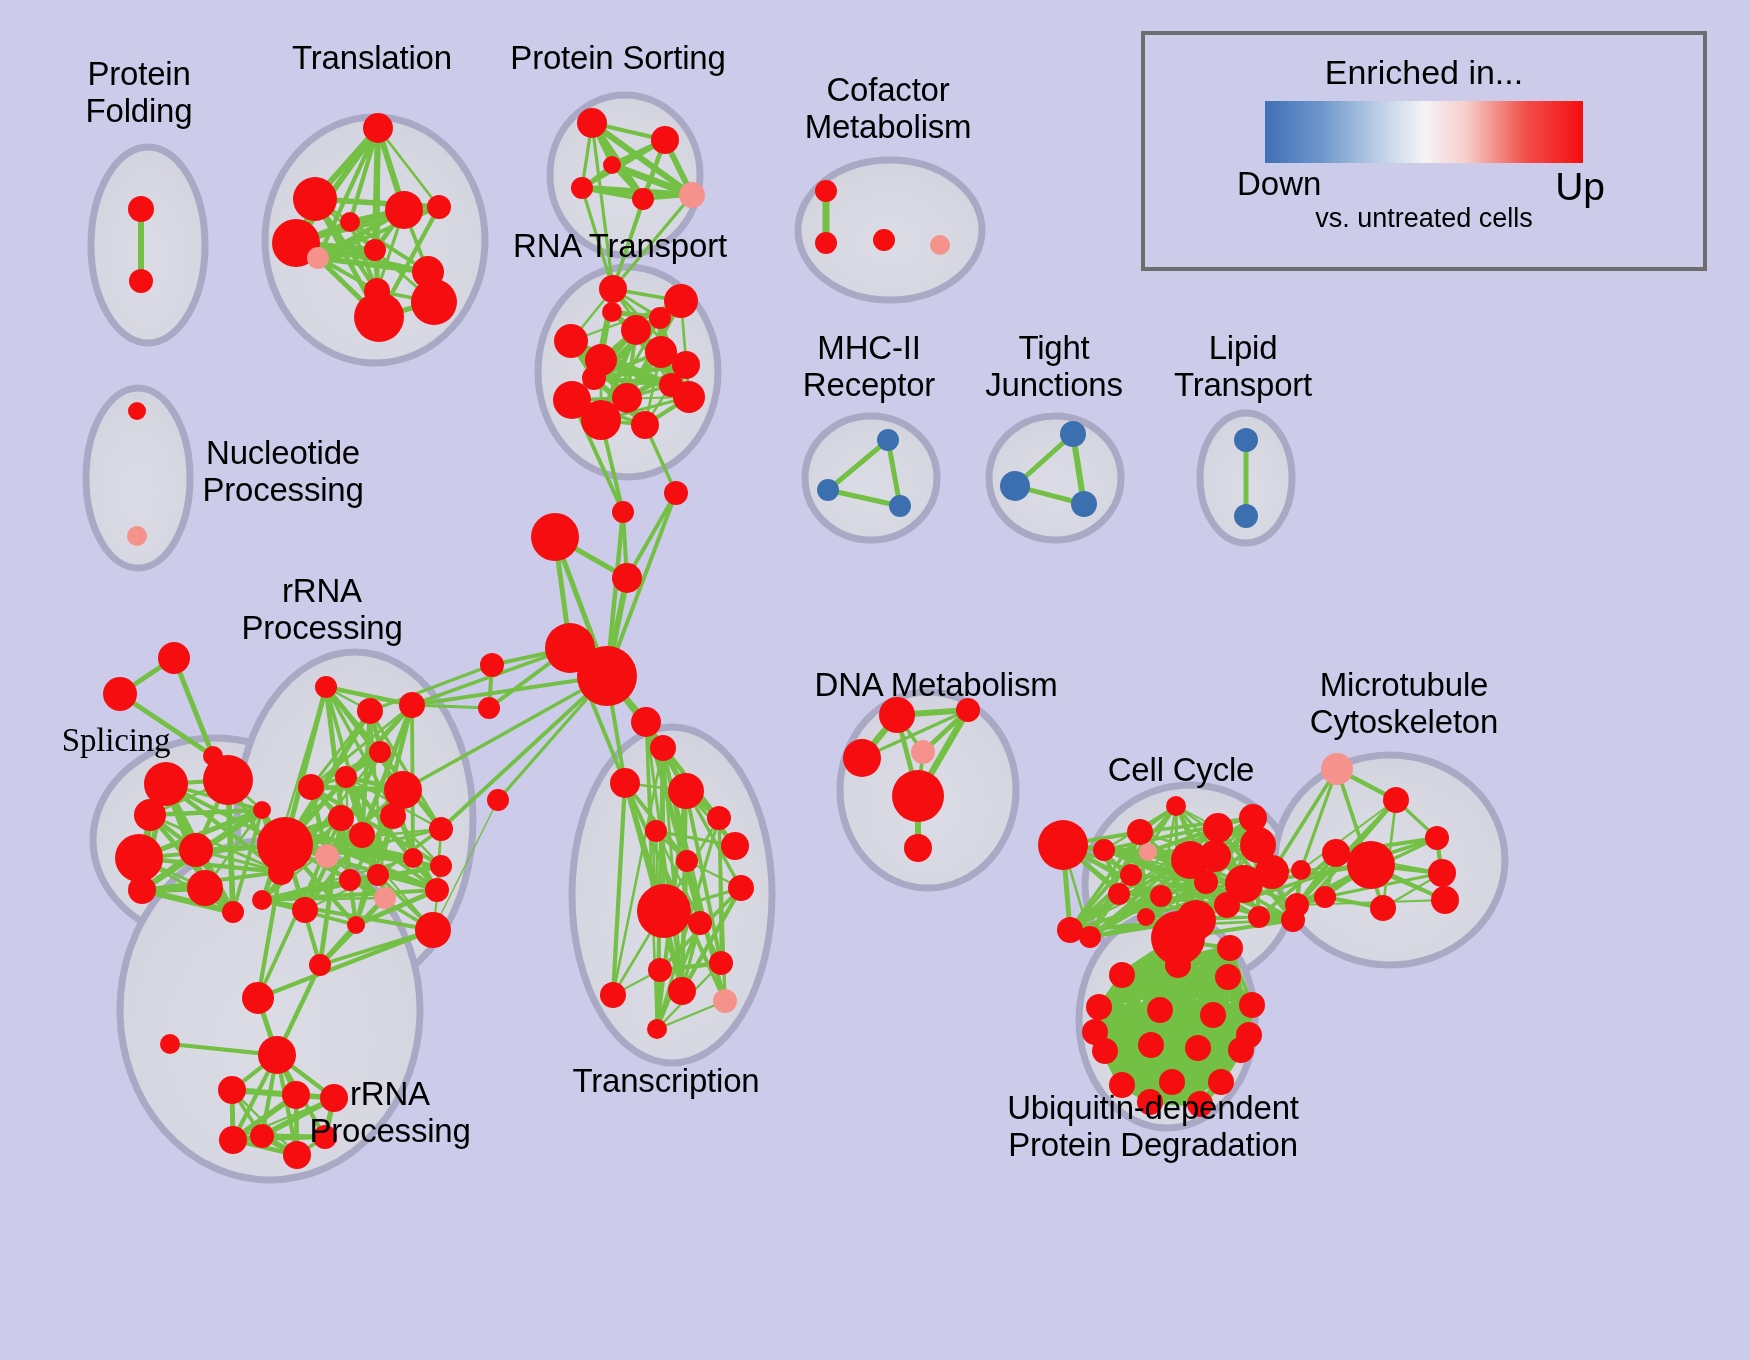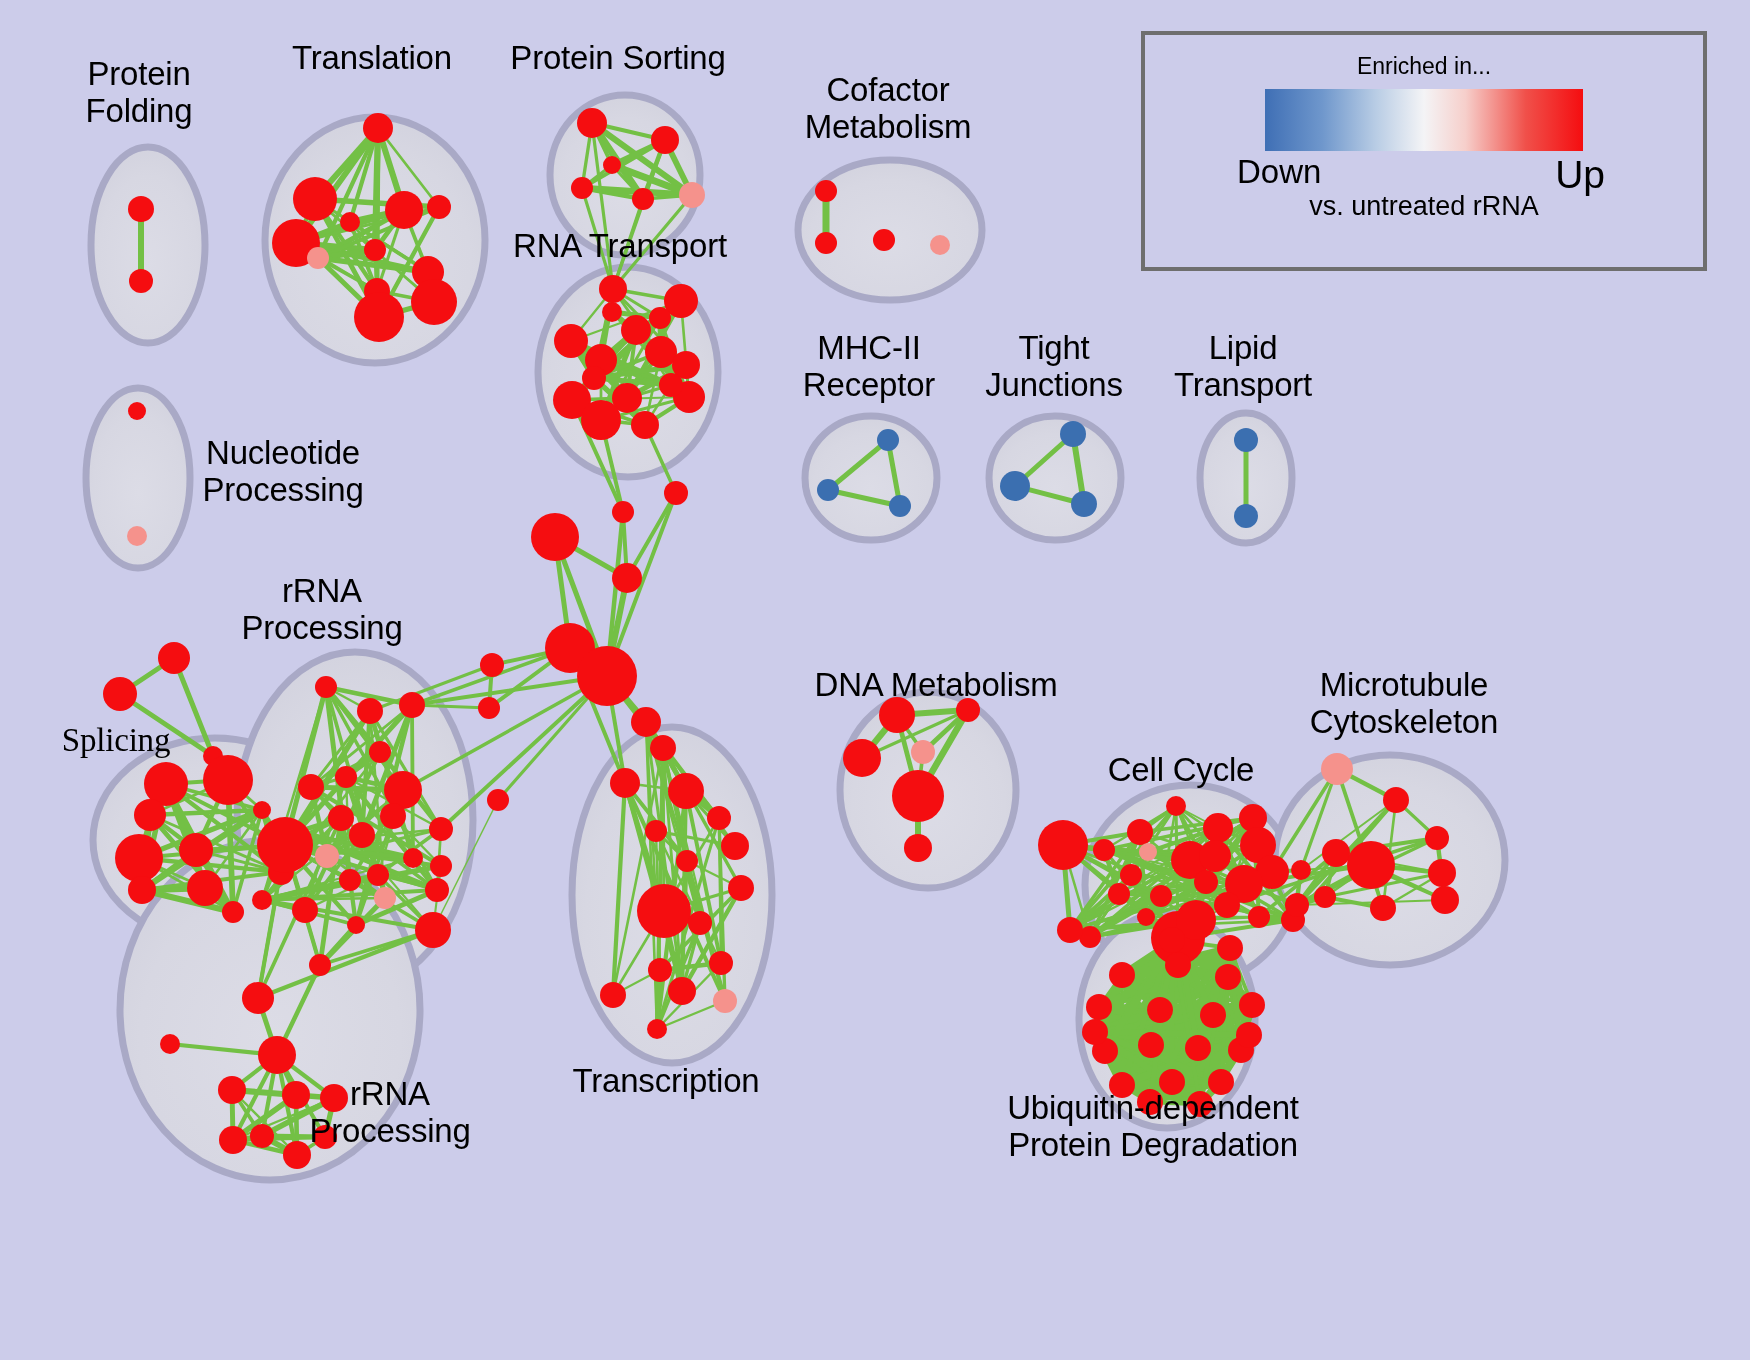--- a/index.html
+++ b/index.html
@@ -25,21 +25,21 @@
   #legend{
     position:absolute;
     left:1141px;top:31px;
     width:566px;height:240px;
     background:#ccccea;
     border:4px solid #6e6e6e;
     box-sizing:border-box;
   }
   #legend .lg-title{
     text-align:center;
-    font-size:23px;
+    font-size:34px;
     color:#000;
     margin-top:18px;
   }
   #legend .lg-bar{
     margin:9px auto 0 auto;
     width:318px;height:62px;
     background:linear-gradient(to right,#3f6fb5 0%,#6f97cc 18%,#b9cde5 35%,#f4f4f6 50%,#f6cfcb 63%,#f0504a 82%,#f50d10 100%);
   }
   #legend .lg-ends{
     position:relative;
@@ -1036,15 +1036,15 @@
 Protein Degradation</div>
     </div>
 
   <div id="legend">
     <div class="lg-title">Enriched in...</div>
     <div class="lg-bar"></div>
     <div class="lg-ends">
       <span class="lg-down">Down</span>
       <span class="lg-up">Up</span>
     </div>
-    <div class="lg-sub">vs. untreated rRNA</div>
+    <div class="lg-sub">vs. untreated cells</div>
   </div>
 </div>
 
 </body></html>

